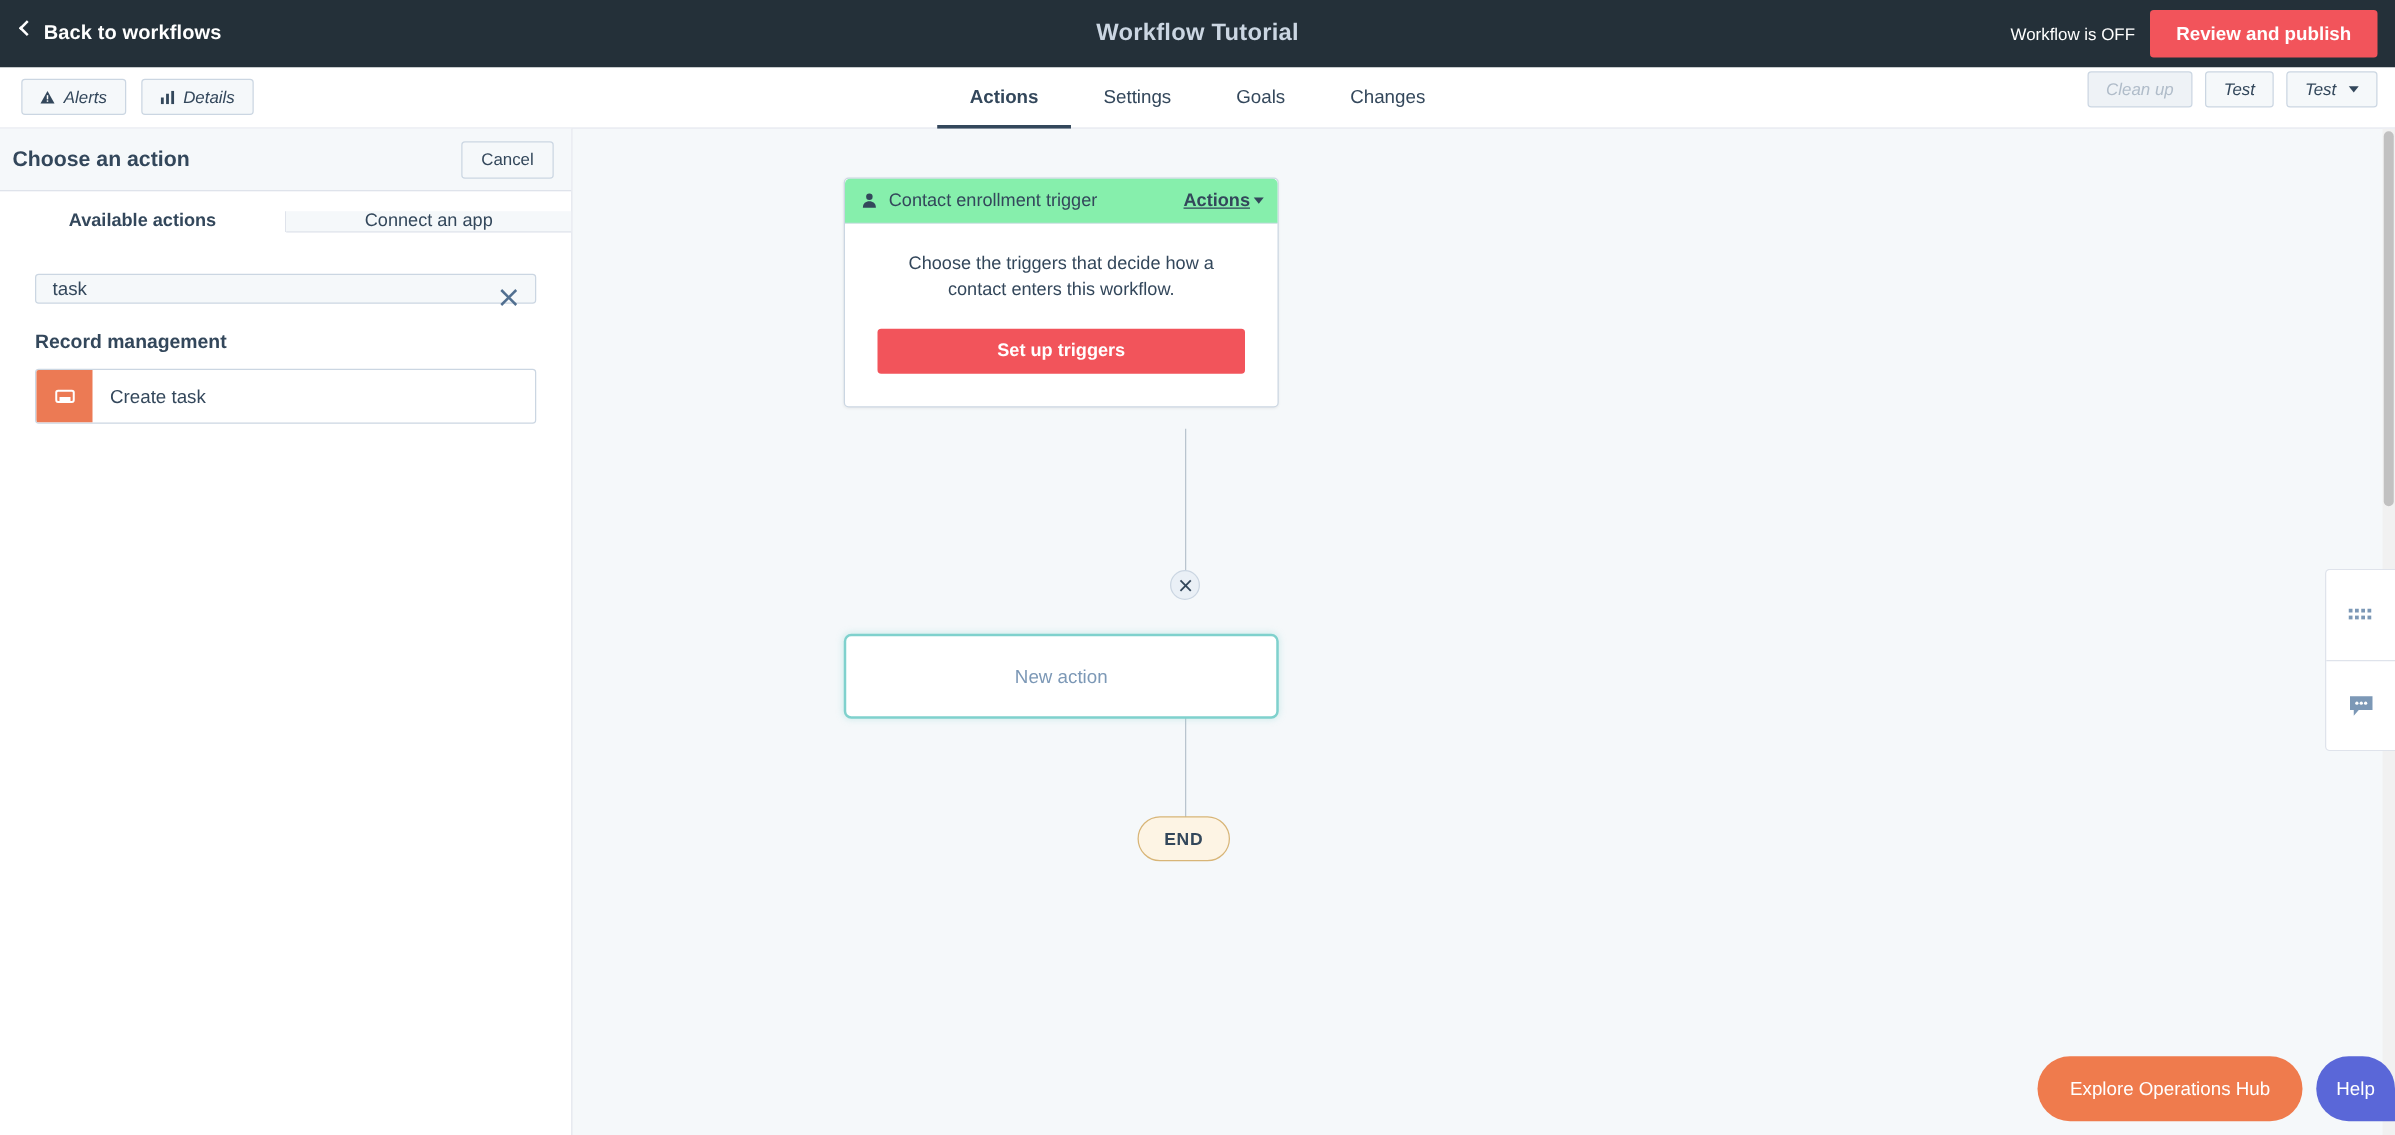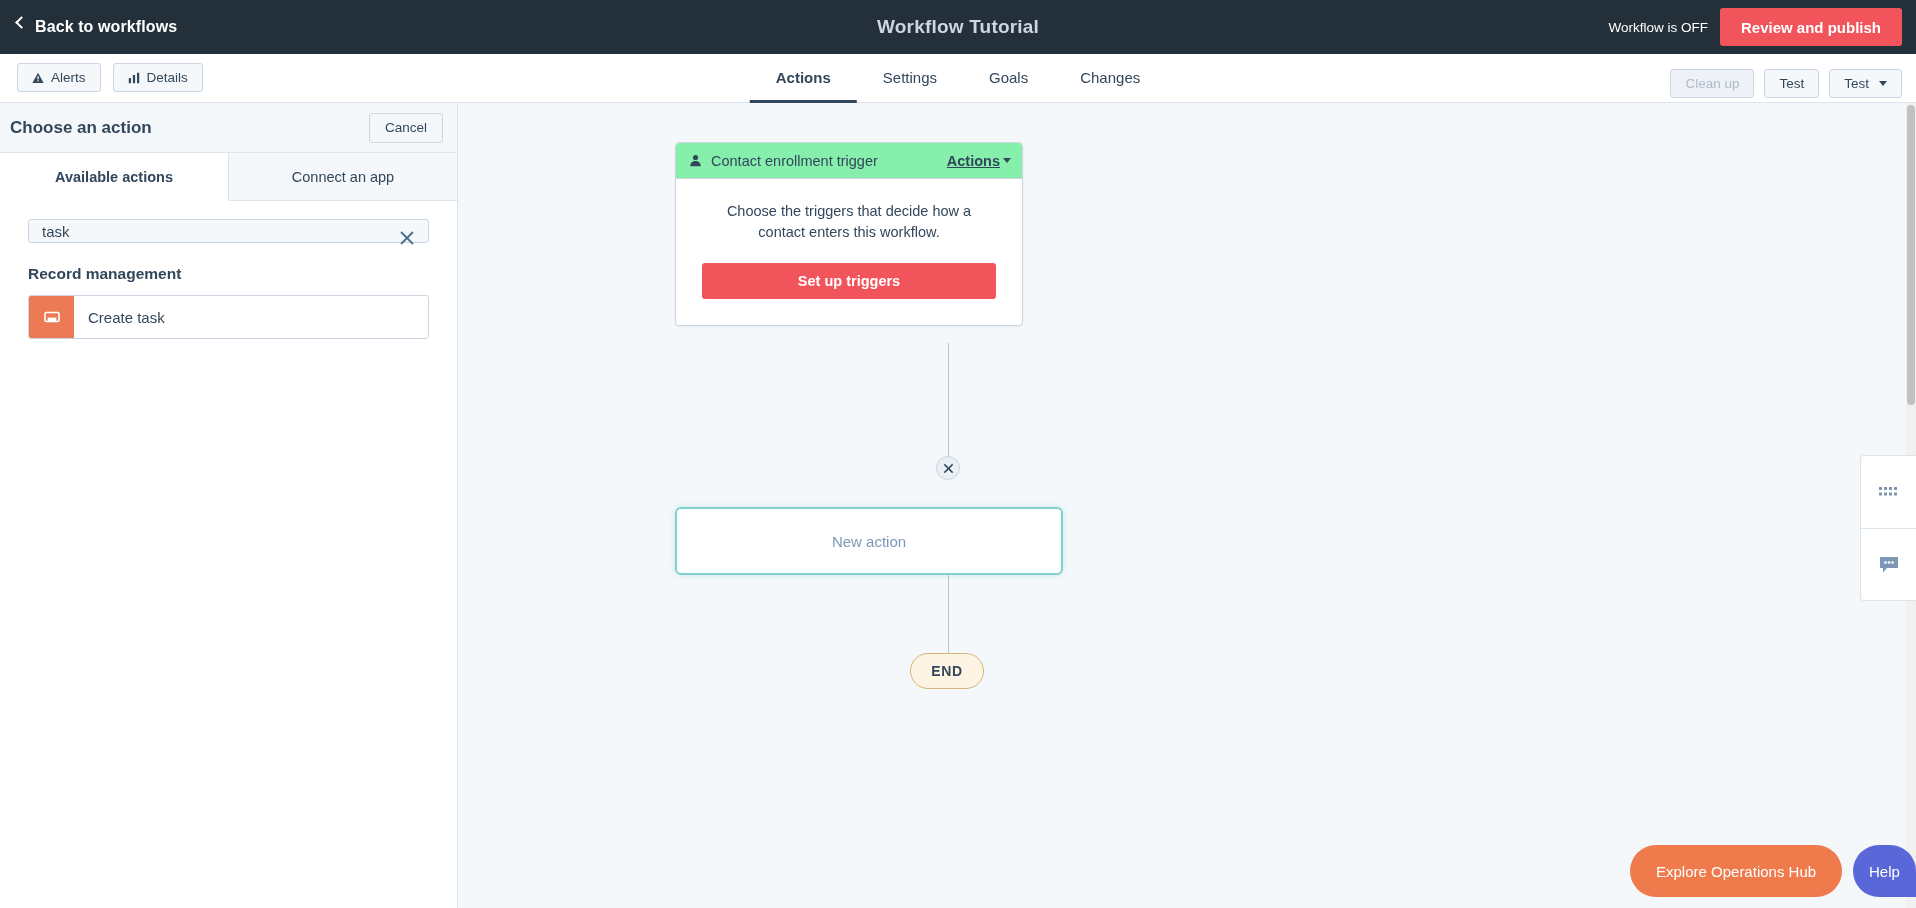--- a/index.html
+++ b/index.html
@@ -81,40 +81,41 @@
     height: 29px;
     border: 1px solid #cbd6e2;
     border-radius: 3px;
     background: #f5f8fa;
     color: #33475b;
     font-size: 13.5px;
     padding: 0 14px;
     display: flex; align-items: center; gap: 7px;
     cursor: pointer;
     font-family: "Liberation Sans", sans-serif;
+    font-style: italic;
   }
   .sm-btn.disabled { color: #b0bcc9; background: #eef2f6; cursor: default; }
   .tabs-center {
     position: absolute;
     left: 50%; transform: translateX(-50%);
     top: 0; height: 49px;
     display: flex; align-items: stretch;
   }
   .tab {
     display: flex; align-items: center;
     padding: 0 26px;
     font-size: 15px;
     color: #33475b;
     cursor: pointer;
     border-bottom: 3px solid transparent;
     height: 49px;
   }
   .tab.active { font-weight: bold; border-bottom-color: #33475b; }
   .tabbar-right {
-    position: absolute; right: 14px; top: 15px;
+    position: absolute; right: 14px; top: 3px;
     display: flex; gap: 10px;
   }
   .caret-dn {
     display: inline-block;
     width: 0; height: 0;
     border-left: 4px solid transparent;
     border-right: 4px solid transparent;
     border-top: 5px solid currentColor;
     margin-left: 3px;
   }
@@ -143,21 +144,21 @@
     height: 30px;
     border: 1px solid #cbd6e2;
     border-radius: 3px;
     background: #f5f8fa;
     color: #33475b;
     font-size: 13.5px;
     padding: 0 15px;
     cursor: pointer;
     font-family: "Liberation Sans", sans-serif;
   }
-  .panel-tabs { display: flex; height: 48px; }
+  .panel-tabs { display: flex; height: 48px; align-items: center; }
   .p-tab {
     flex: 1;
     display: flex; align-items: center; justify-content: center;
     font-size: 14.5px; color: #33475b;
     cursor: pointer;
     background: #f5f8fa;
     border-bottom: 1px solid #dfe3eb;
     border-right: 1px solid #dfe3eb;
   }
   .p-tab.active {
@@ -278,21 +279,21 @@
     background: #eaf0f6;
     border: 1px solid #cbd6e2;
     display: flex; align-items: center; justify-content: center;
     cursor: pointer;
     color: #33475b;
     z-index: 2;
   }
   .new-action {
     position: absolute;
     left: 217px; top: 404px;
-    width: 388px; height: 68px;
+    width: 348px; height: 68px;
     background: #ffffff;
     border: 2px solid #7fd1cd;
     border-radius: 6px;
     display: flex; align-items: center; justify-content: center;
     font-size: 15px; color: #7c98b6;
     cursor: pointer;
     box-shadow: 0 0 6px rgba(127,209,205,0.35);
   }
   .end-node {
     position: absolute;

